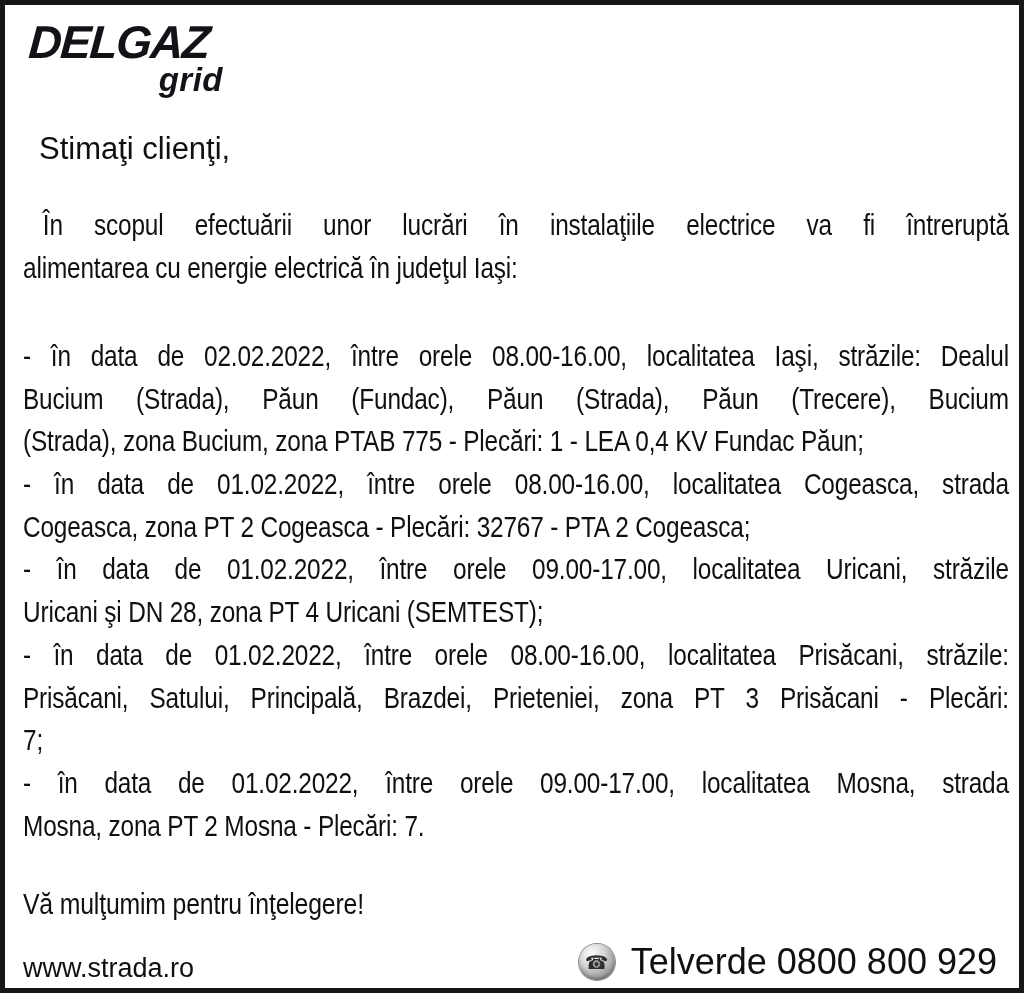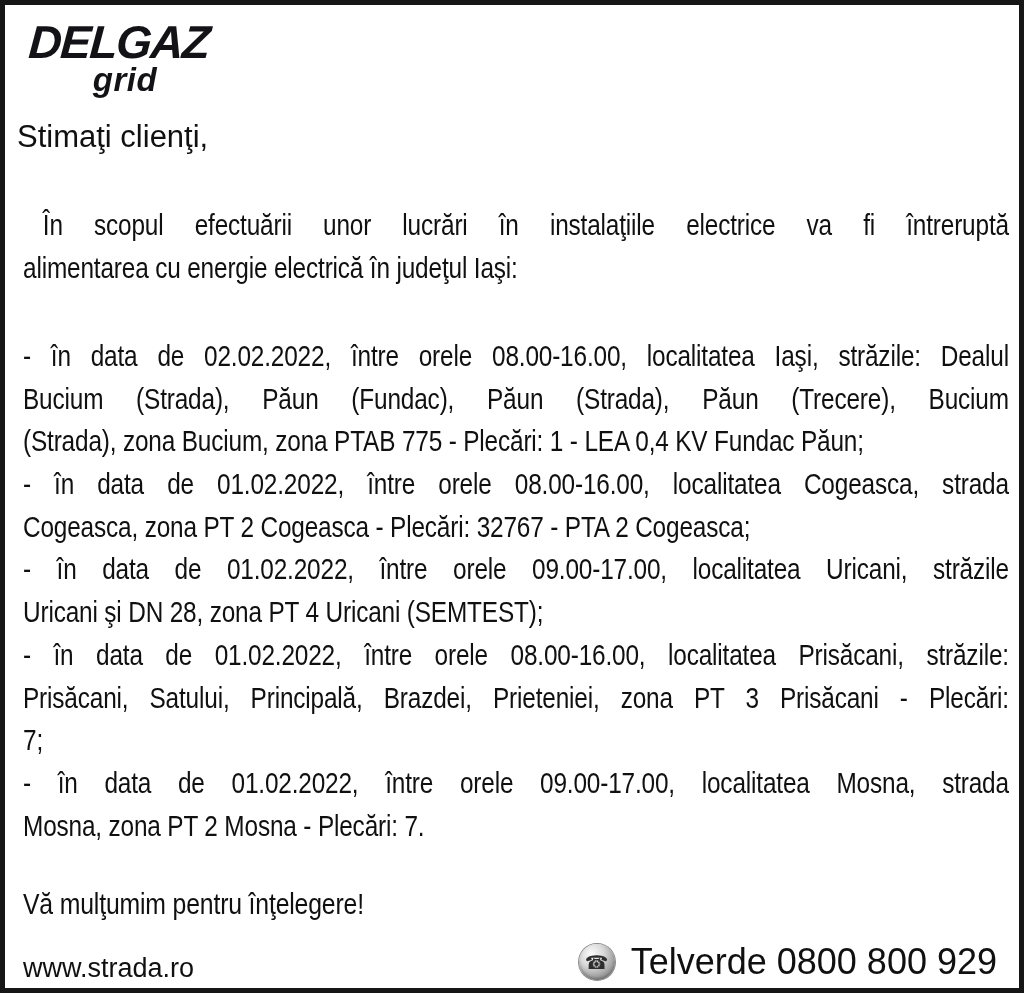--- a/index.html
+++ b/index.html
@@ -21,26 +21,26 @@
     font-family: "Liberation Sans", sans-serif;
     font-style: italic; font-weight: 700;
     font-size: 46px; letter-spacing: -1.5px;
     transform: skewX(-4deg); transform-origin: 0 100%;
     color: #121217;
   }
   .logo-sub {
     font-family: "Liberation Sans", sans-serif;
     font-style: italic; font-weight: 700;
     font-size: 33px; letter-spacing: 0.5px;
-    text-align: center; padding-right: 4px; margin-top: -8px;
+    text-align: right; padding-right: 4px; margin-top: -8px;
     color: #121217;
   }
 
   
-  .tx { position: absolute; left: 12px; }
+  .tx { position: absolute; left: 34px; margin-top: 12px; }
   .greeting { top: 114px; font-size: 31px; }
 
   
   .cond {
     position: absolute; left: 18px;
     width: 1193px;
     transform: scaleX(0.8264);
     transform-origin: 0 0;
     font-size: 29.5px;
     letter-spacing: -0.2px;

